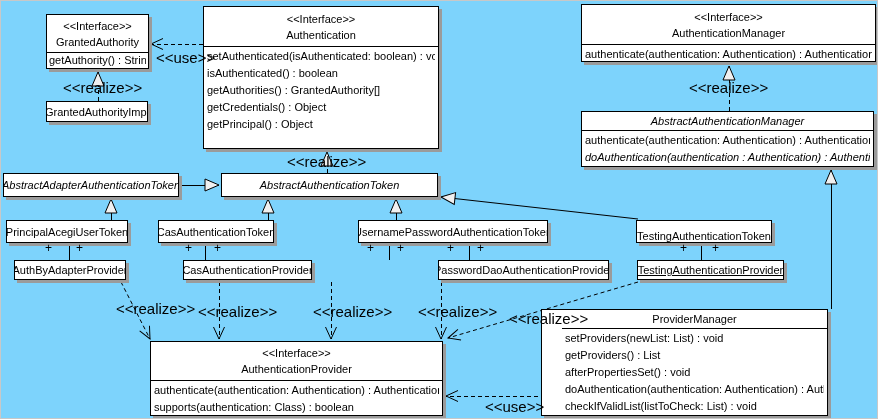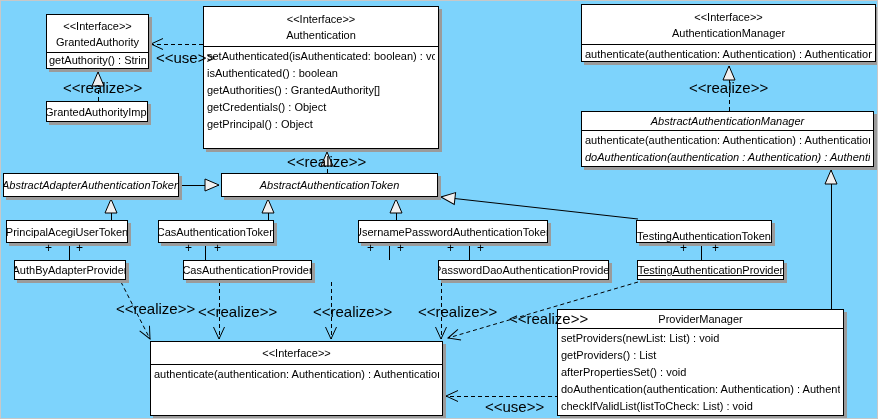--- a/index.html
+++ b/index.html
@@ -144,27 +144,29 @@
   <div class="cls single" style="left:437px;top:259px;width:171px;height:20px;">
     <span>PasswordDaoAuthenticationProvider</span>
   </div>
   <div class="cls single" style="left:636px;top:259px;width:147px;height:20px;text-decoration:underline;">
     <span>TestingAuthenticationProvider</span>
   </div>
 
   <div class="cls" style="left:149px;top:340px;width:293px;height:75px;">
     <div class="t1" style="padding:3px 2px;">
       <div class="st">&lt;&lt;Interface&gt;&gt;</div>
+      <div class="nm">AuthenticationProvider</div>
     </div>
     <div class="mt">
       <div class="m">authenticate(authentication: Authentication) : Authentication</div>
+      <div class="m">supports(authentication: Class) : boolean</div>
     </div>
   </div>
 
-  <div class="cls" style="left:556px;top:308px;width:287px;height:107px;">
+  <div class="cls" style="left:540px;top:308px;width:287px;height:107px;padding-left:20px;">
     <div class="t1" style="padding:2px;">
       <div class="nm" style="line-height:14px;">ProviderManager</div>
     </div>
     <div class="mt">
       <div class="m">setProviders(newList: List) : void</div>
       <div class="m">getProviders() : List</div>
       <div class="m">afterPropertiesSet() : void</div>
       <div class="m">doAuthentication(authentication: Authentication) : Authentication</div>
       <div class="m">checkIfValidList(listToCheck: List) : void</div>
     </div>

